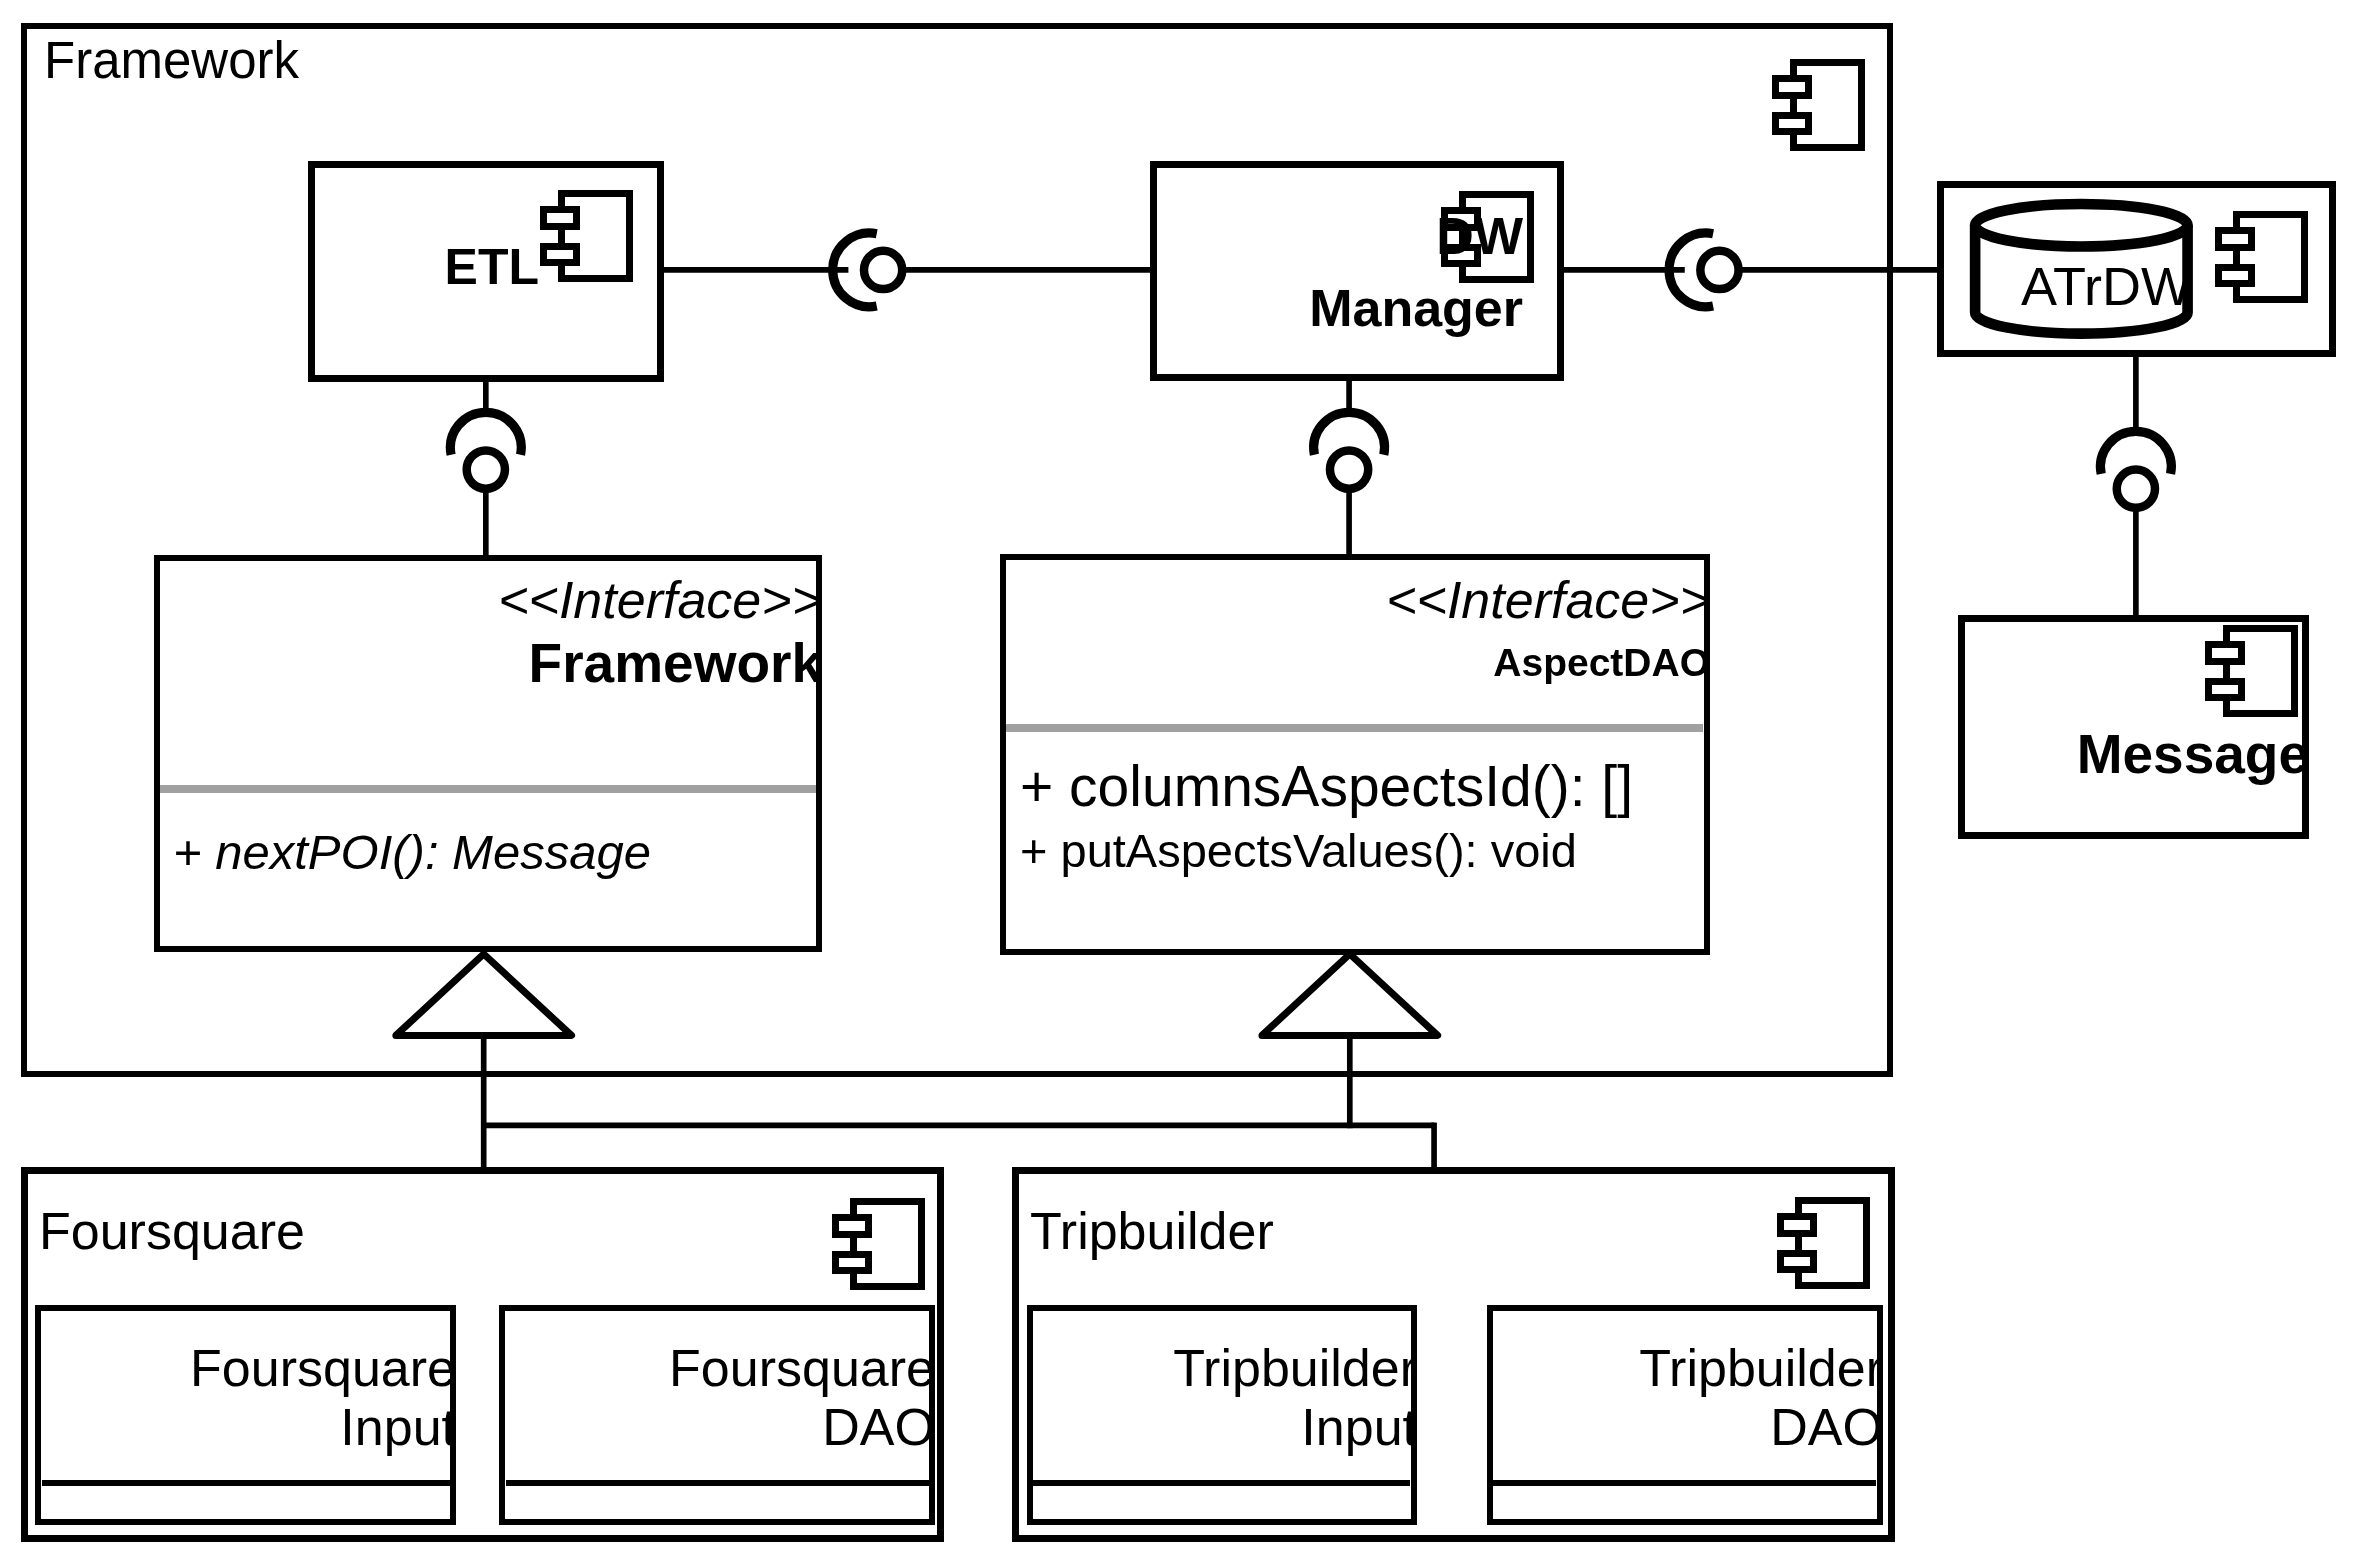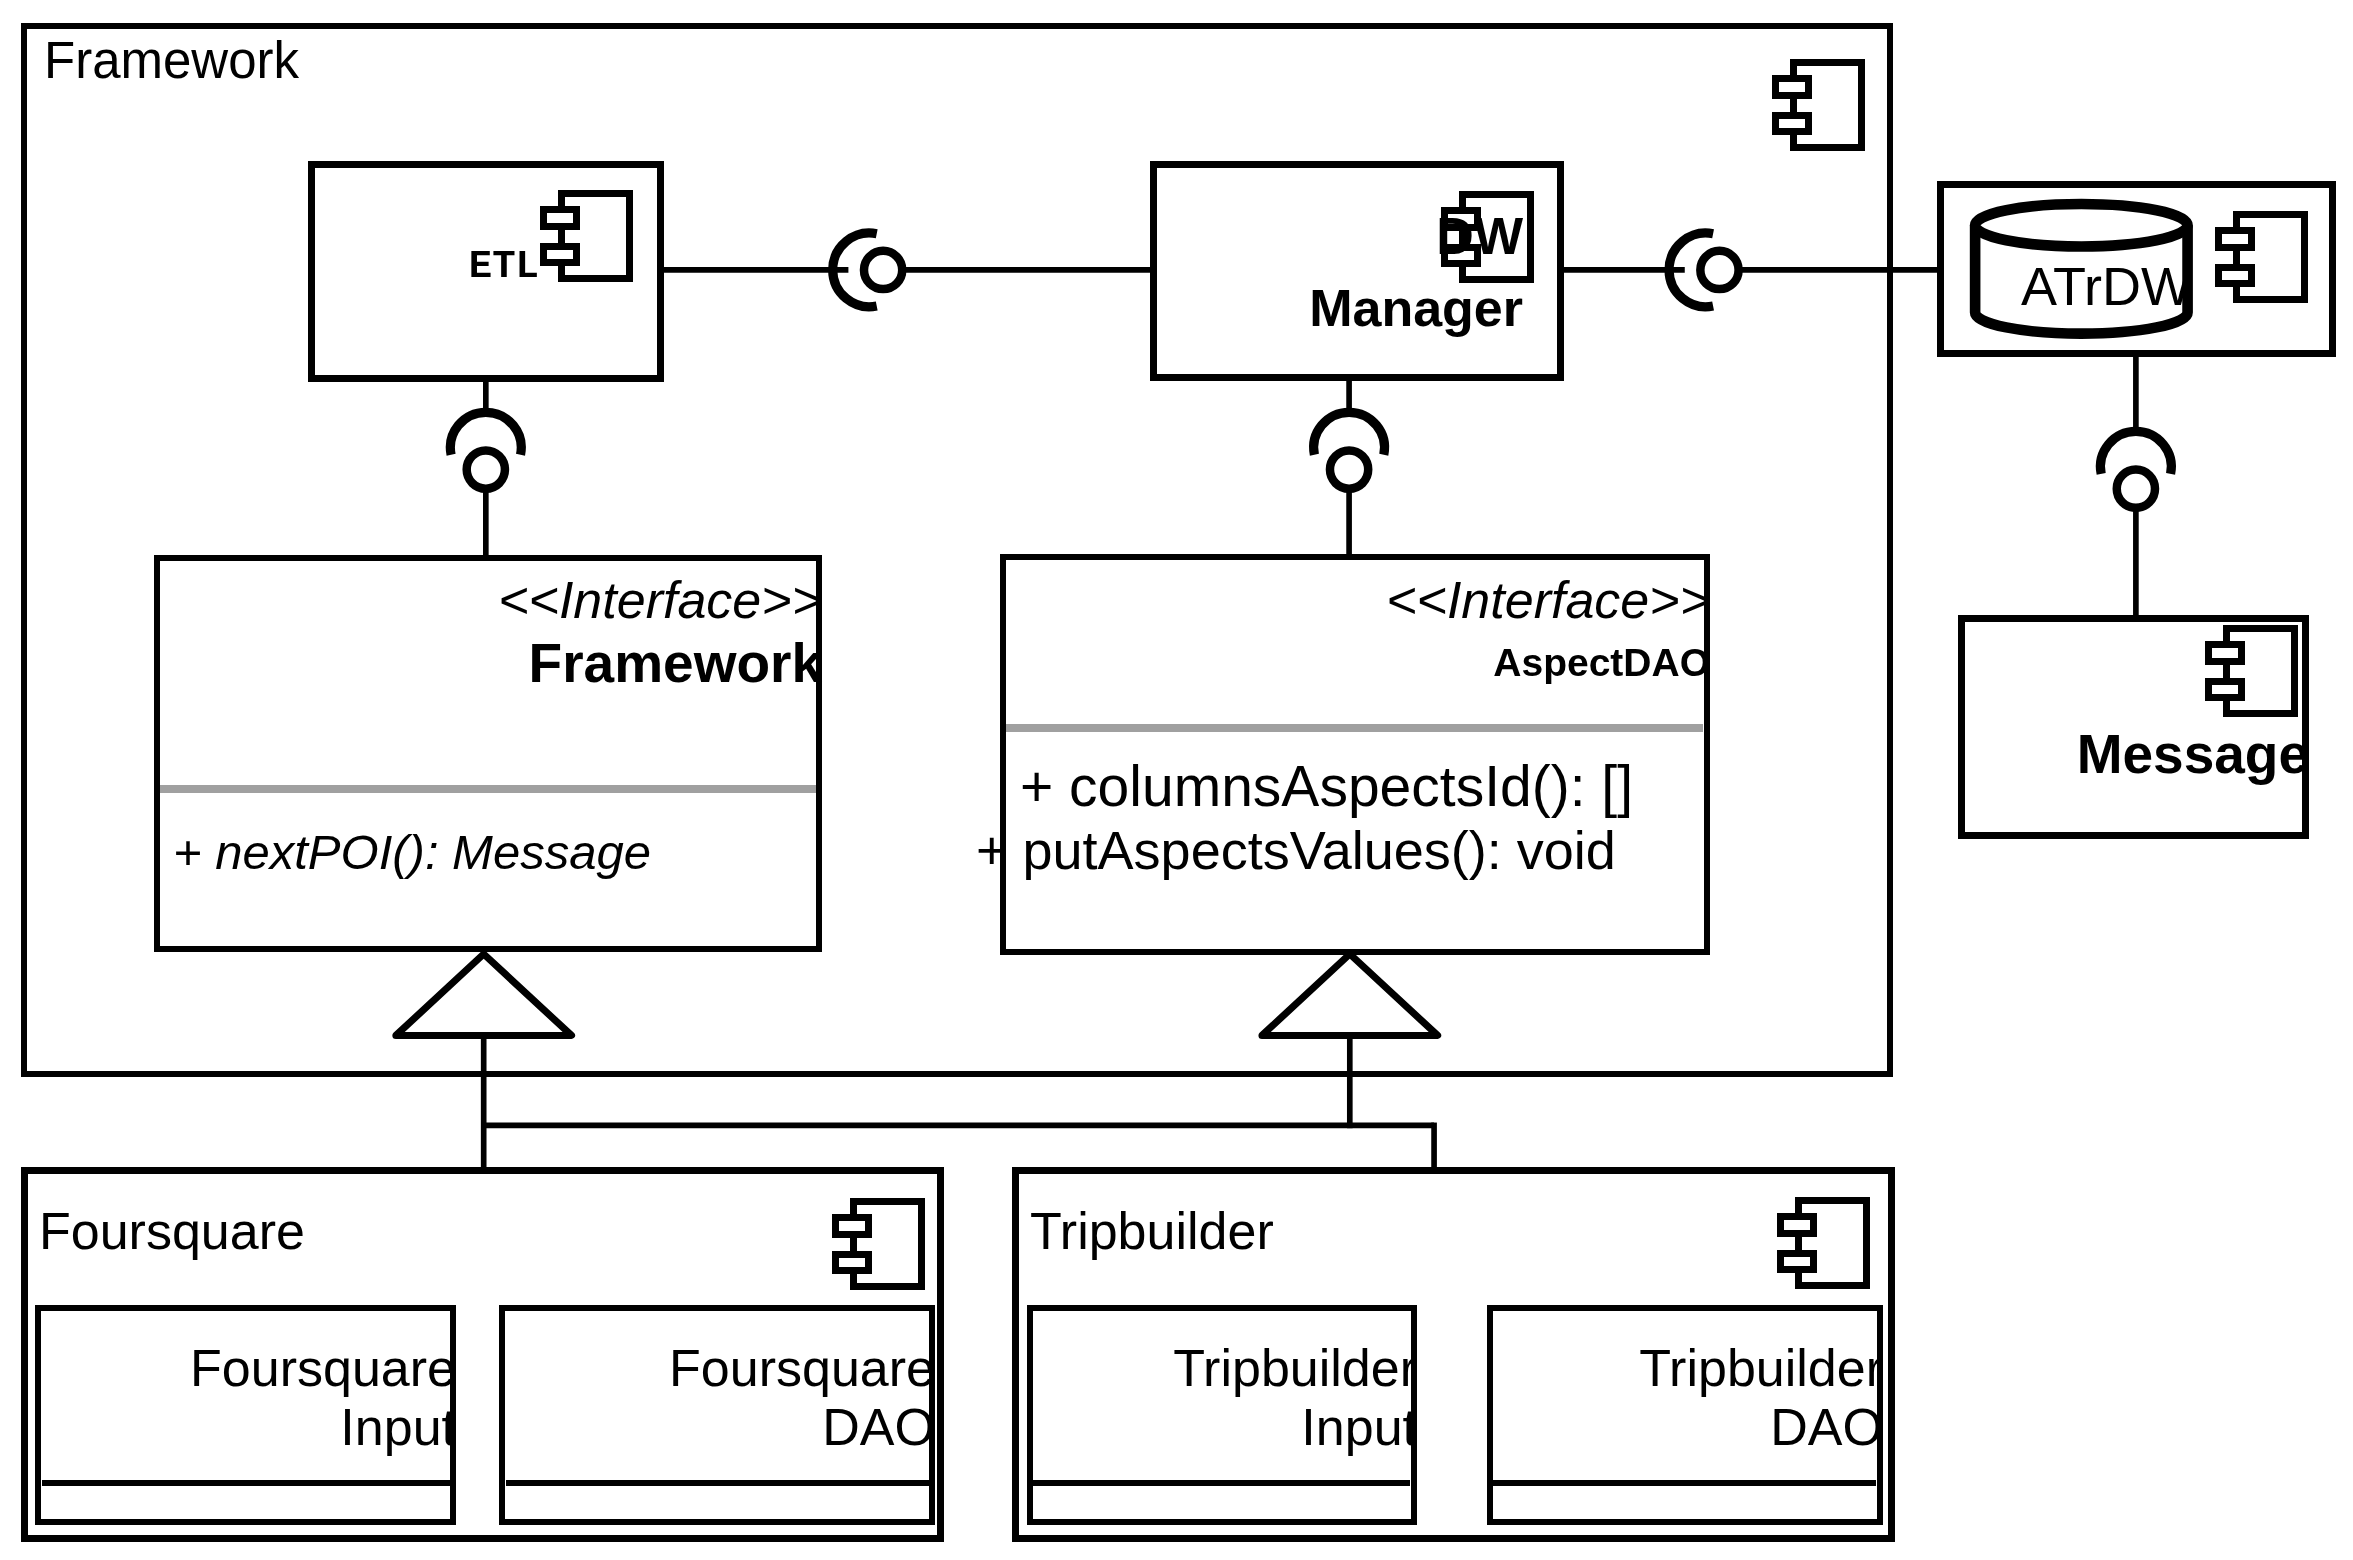--- a/index.html
+++ b/index.html
@@ -141,37 +141,37 @@
     </g>
 
     <g stroke="#000">
       <path d="M 2789,318 L 2789,441 A 150 30 0 0 0 3089,441 L 3089,318" fill="#ffffff" stroke-width="15"></path>
       <ellipse cx="2939" cy="318" rx="150" ry="30" fill="#ffffff" stroke-width="15"></ellipse>
     </g>
   </svg>
 
   <div class="txt" style="left:44px;top:31px;font-size:51px;">Framework</div>
 
-  <div class="txt right bold" style="left:315px;top:236px;width:224px;font-size:39px;line-height:62px;font-family:Liberation Mono, monospace;">ETL</div>
+  <div class="txt right bold" style="left:315px;top:236px;width:224px;font-size:50px;line-height:62px;">ETL</div>
 
   <div class="txt pre bold" style="left:1197px;top:200px;width:326px;font-size:52px;line-height:72px;">DW
 Manager</div>
 
   <div class="txt ctr" style="left:1970px;top:255px;width:222px;font-size:54px;line-height:62px;">ATrDW</div>
 
   <div class="txt ctr bold" style="left:1958px;top:724px;width:351px;font-size:55px;line-height:61px;">Message</div>
 
   <div class="txt ctr ital" style="left:154px;top:571px;width:668px;font-size:52px;line-height:59px;">&lt;&lt;Interface&gt;&gt;</div>
   <div class="txt ctr bold" style="left:154px;top:632px;width:668px;font-size:55px;line-height:62px;">Framework</div>
   <div class="txt" style="left:173px;top:820px;font-size:49px;line-height:65px;font-style:italic;">+ nextPOI(): Message</div>
 
   <div class="txt ctr ital" style="left:1000px;top:571px;width:710px;font-size:52px;line-height:59px;">&lt;&lt;Interface&gt;&gt;</div>
   <div class="txt ctr bold" style="left:1000px;top:632px;width:710px;font-size:39px;line-height:62px;">AspectDAO</div>
   <div class="txt" style="left:1020px;top:754px;font-size:57px;line-height:65px;">+ columnsAspectsId(): []</div>
-  <div class="txt" style="left:976px;top:818px;font-size:54px;line-height:65px;text-align:right;">+ putAspectsValues(): void</div>
+  <div class="txt" style="left:1020px;top:818px;font-size:47px;line-height:65px;text-align:right;">+ putAspectsValues(): void</div>
 
   <div class="txt" style="left:39px;top:1201px;font-size:52px;">Foursquare</div>
   <div class="txt pre" style="left:35px;top:1339px;width:421px;font-size:52px;line-height:59px;">Foursquare
 Input</div>
   <div class="txt pre" style="left:499px;top:1339px;width:436px;font-size:52px;line-height:59px;">Foursquare
 DAO</div>
 
   <div class="txt" style="left:1030px;top:1201px;font-size:52px;">Tripbuilder</div>
   <div class="txt pre" style="left:1027px;top:1339px;width:390px;font-size:52px;line-height:59px;">Tripbuilder
 Input</div>

